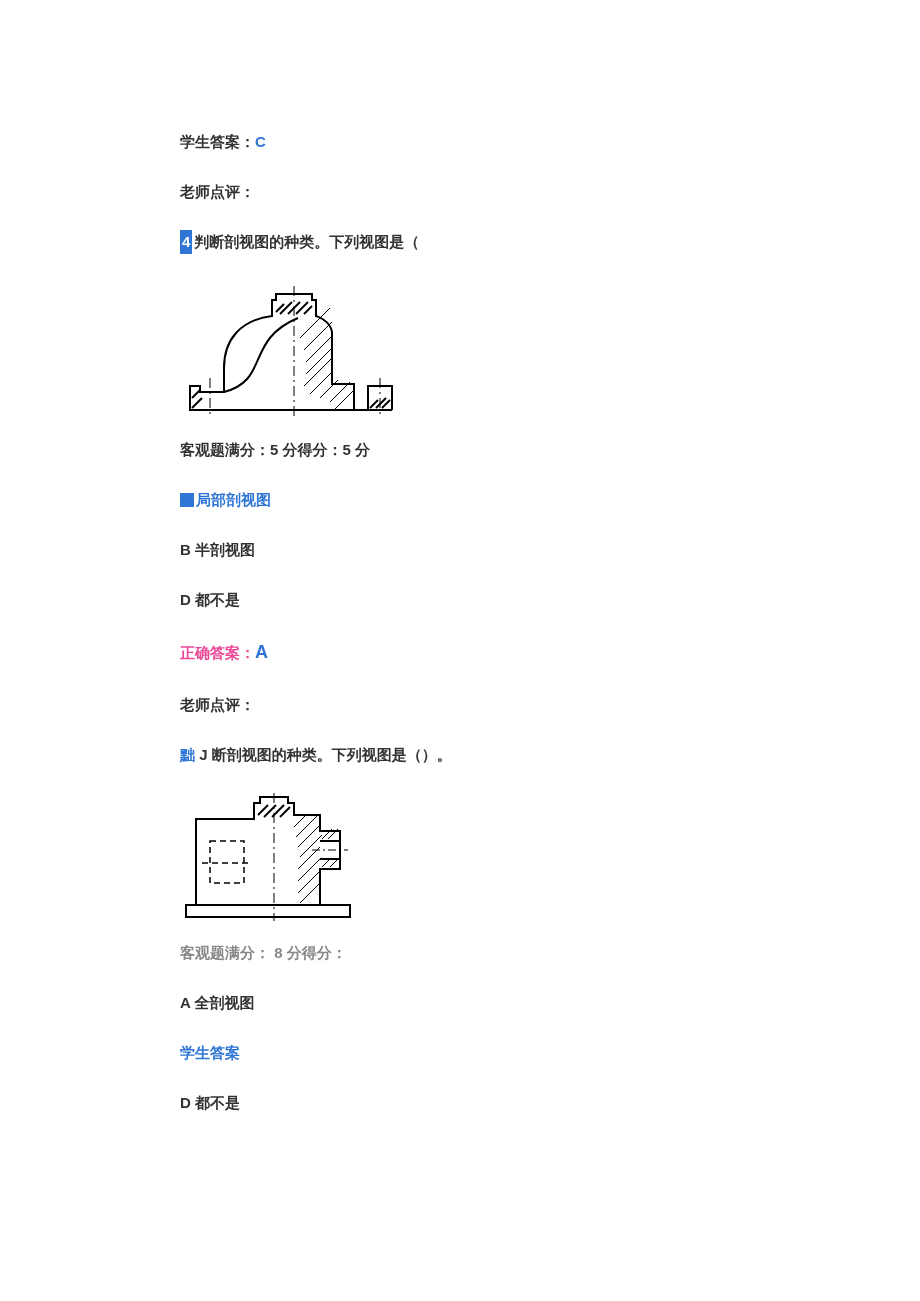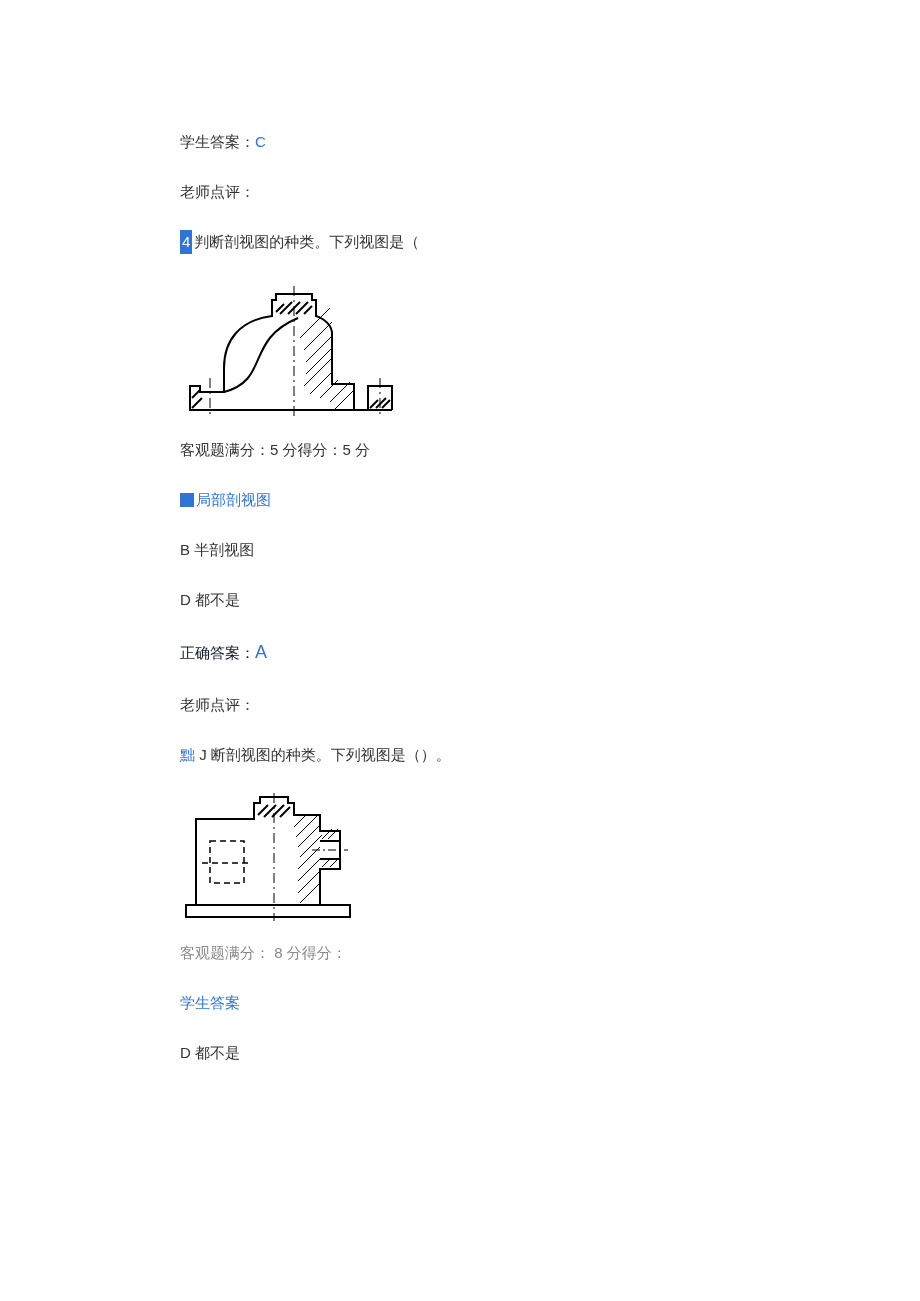--- a/index.html
+++ b/index.html
@@ -12,26 +12,27 @@
     line-height: 1.6;
   }
   .page {
     width: 920px;
     min-height: 1301px;
     padding: 130px 180px 40px 180px;
     box-sizing: border-box;
   }
   .line {
     margin: 0 0 26px 0;
+    font-weight: bold;
   }
   .blue {
     color: #2e75d6;
   }
   .red {
-    color: #0f172a;
+    color: #ec4899;
   }
   .gray {
     color: #888888;
   }
   .num-badge {
     display: inline-block;
     background: #2e75d6;
     color: #ffffff;
     padding: 0 2px;
     margin-right: 2px;
@@ -170,16 +171,17 @@
         <line x1="142" y1="46" x2="152" y2="36" stroke-width="1"></line>
         <line x1="148" y1="46" x2="158" y2="36" stroke-width="1"></line>
         <line x1="142" y1="74" x2="150" y2="66" stroke-width="1"></line>
         <line x1="150" y1="74" x2="158" y2="66" stroke-width="1"></line>
       </g>
     </svg>
   </div>
 
   <p class="line gray">客观题满分： 8 分得分：</p>
 
+  <p class="line">A 全剖视图</p>
   <p class="line blue">学生答案</p>
   <p class="line">D 都不是</p>
 
 </div>
 
 </body></html>

